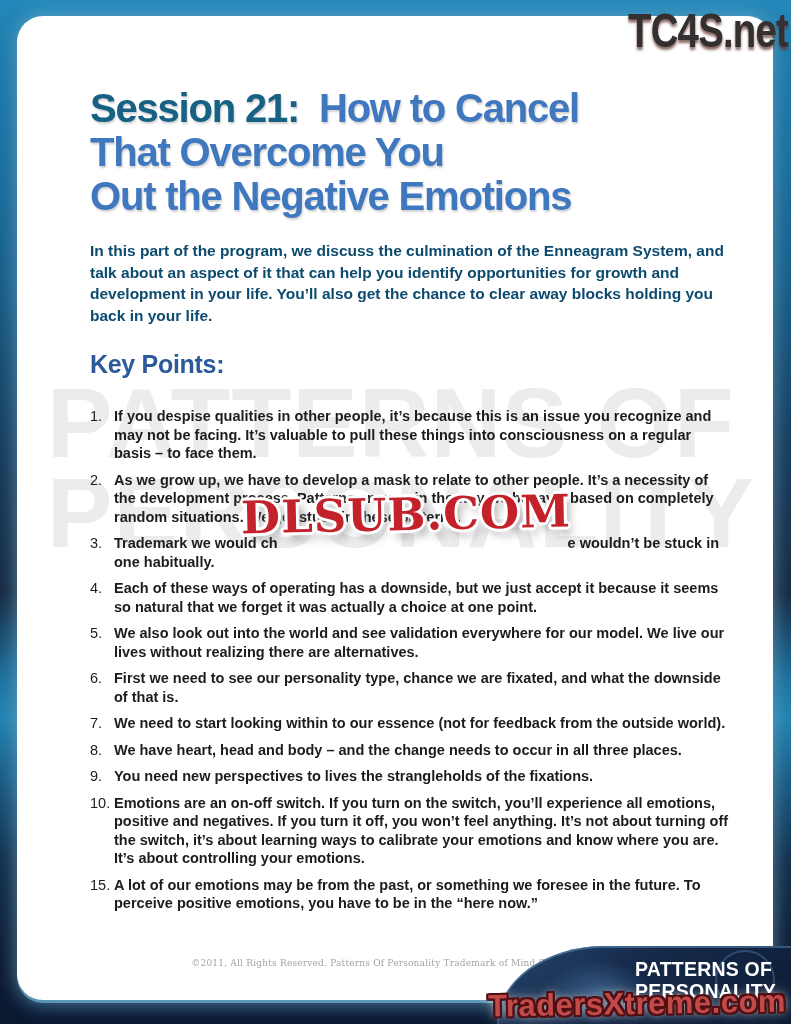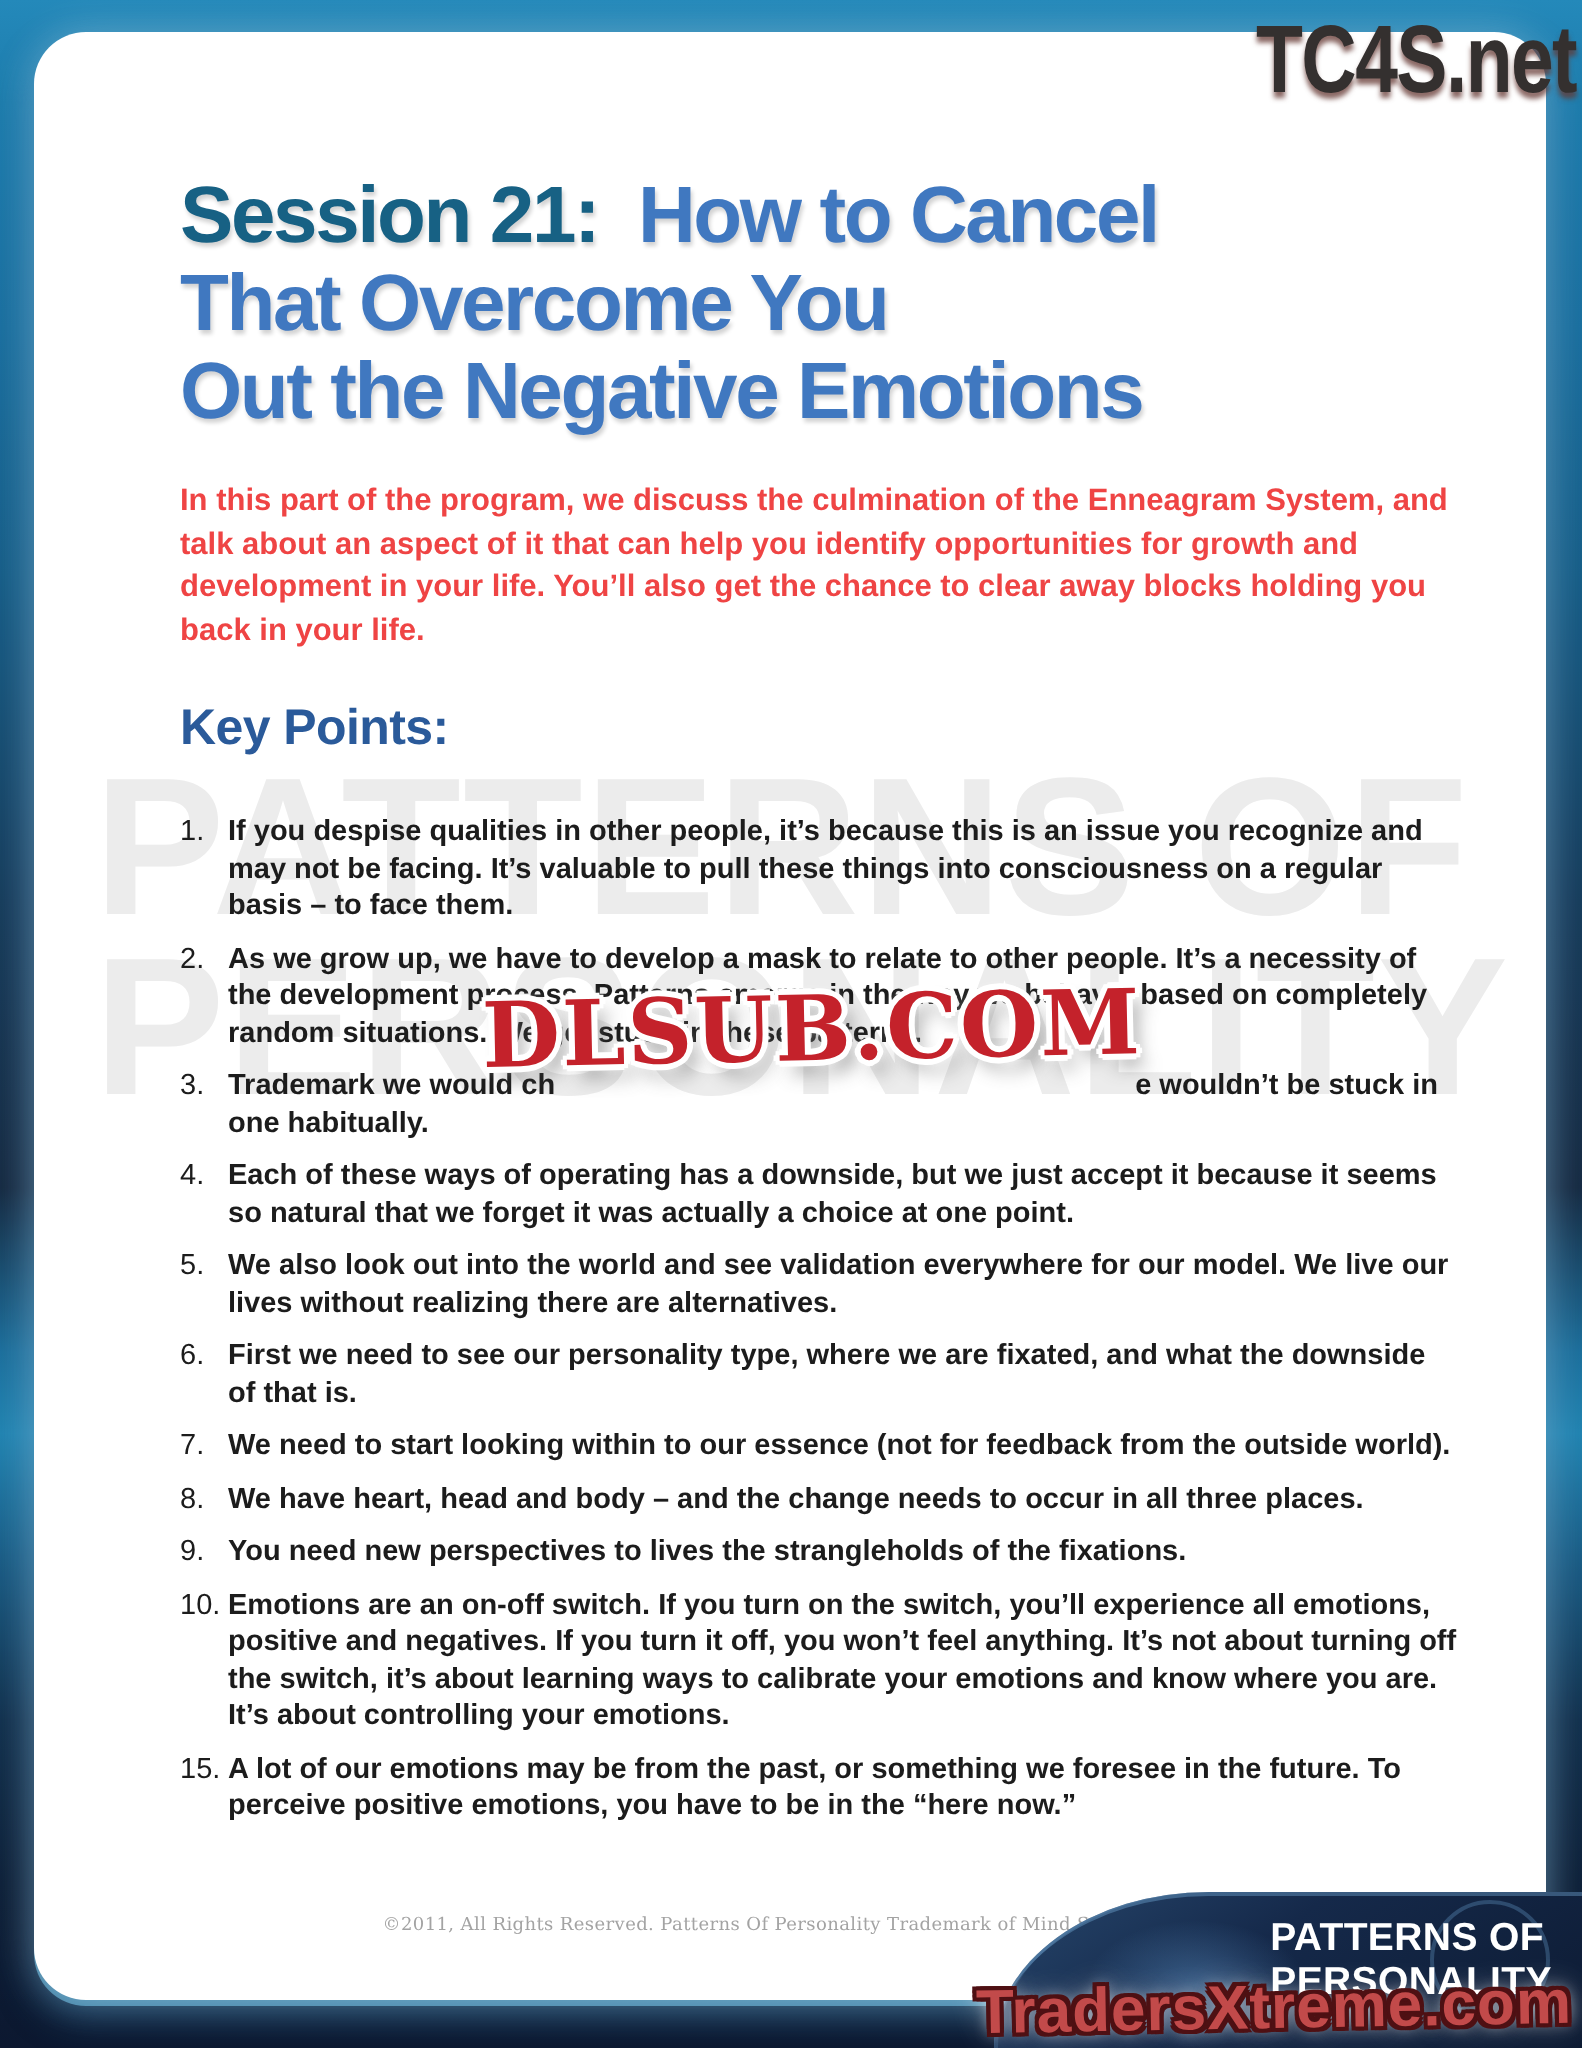--- a/index.html
+++ b/index.html
@@ -25,21 +25,21 @@
   }
   .content { position:relative; z-index:1; padding:70px 44px 0 73px; }
   .doc-title {
     font-weight:bold; font-size:40px; line-height:44px; letter-spacing:-1.2px;
     text-shadow:1px 2px 2px rgba(0,0,0,0.18);
   }
   .doc-title .t-teal { color:#176184; }
   .doc-title .t-blue { color:#4078c0; white-space:pre-wrap; }
   .intro {
     margin-top:22px; font-weight:bold; font-size:15.5px; line-height:21.5px;
-    color:#ef4444; max-width:648px;
+    color:#0c4a6e; max-width:648px;
   }
   .kp-heading {
     margin-top:24px; font-weight:bold; font-size:25px; letter-spacing:-0.3px;
     color:#2a5a9a;
   }
   .kp-list { margin-top:28px; max-width:644px; }
   .kp-item { display:flex; margin-bottom:8px; font-size:14.5px; line-height:18.5px; color:#1c1c1c; }
   .kp-num { flex:0 0 24px; }
   .kp-text { flex:1;font-weight:bold; }
   .kp-gap { display:inline-block; width:290px; height:1px; }
@@ -127,21 +127,21 @@
         <div class="kp-item">
           <span class="kp-num">4.</span>
           <span class="kp-text">Each of these ways of operating has a downside, but we just accept it because it seems so natural that we forget it was actually a choice at one point.</span>
         </div>
         <div class="kp-item">
           <span class="kp-num">5.</span>
           <span class="kp-text">We also look out into the world and see validation everywhere for our model. We live our lives without realizing there are alternatives.</span>
         </div>
         <div class="kp-item">
           <span class="kp-num">6.</span>
-          <span class="kp-text">First we need to see our personality type, where we are fixated, and what the downside of that is.</span>
+          <span class="kp-text">First we need to see our personality type, chance we are fixated, and what the downside of that is.</span>
         </div>
         <div class="kp-item">
           <span class="kp-num">7.</span>
           <span class="kp-text">We need to start looking within to our essence (not for feedback from the outside world).</span>
         </div>
         <div class="kp-item">
           <span class="kp-num">8.</span>
           <span class="kp-text">We have heart, head and body – and the change needs to occur in all three places.</span>
         </div>
         <div class="kp-item">

